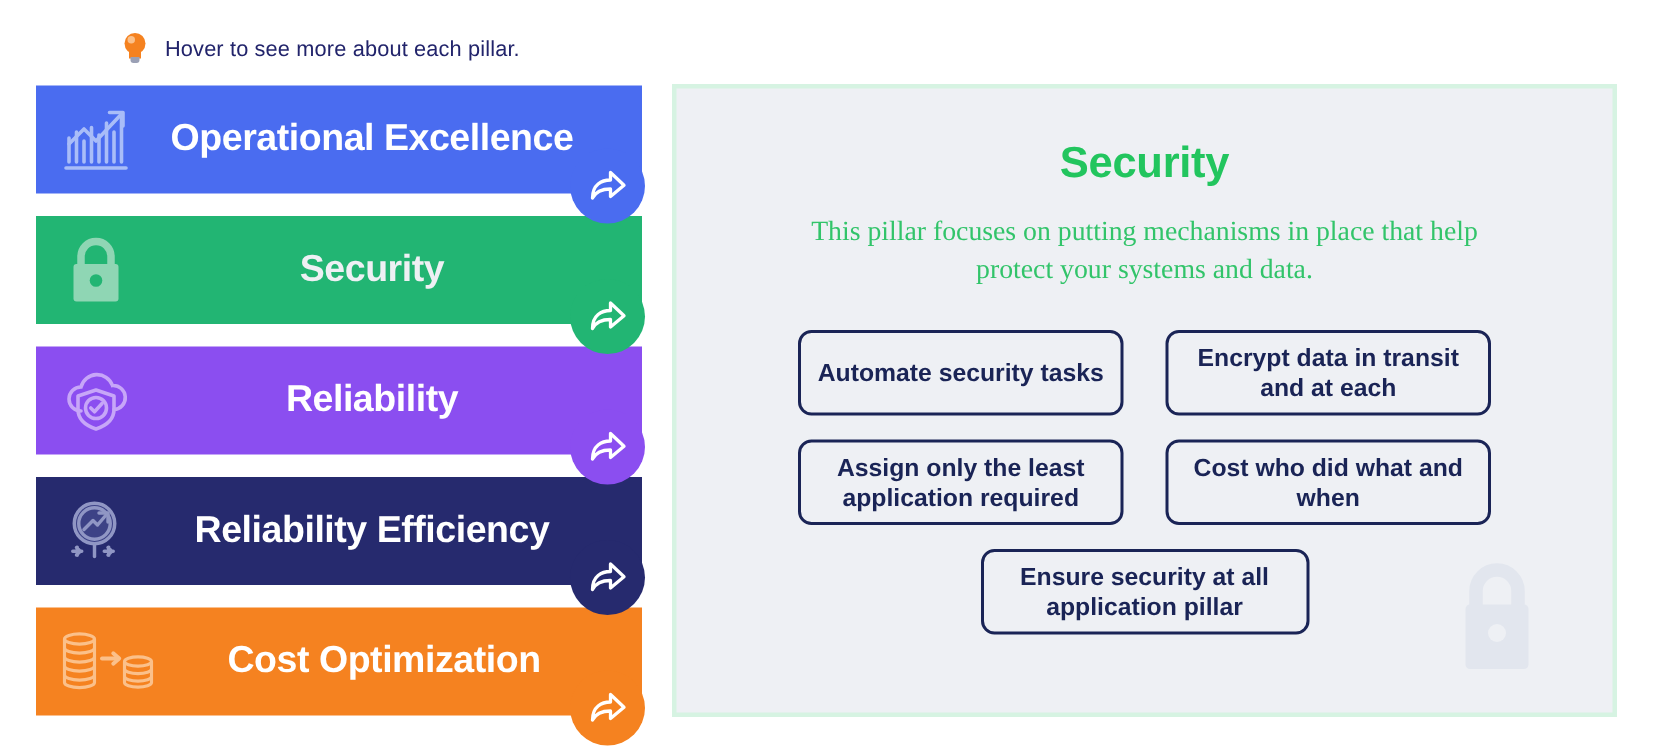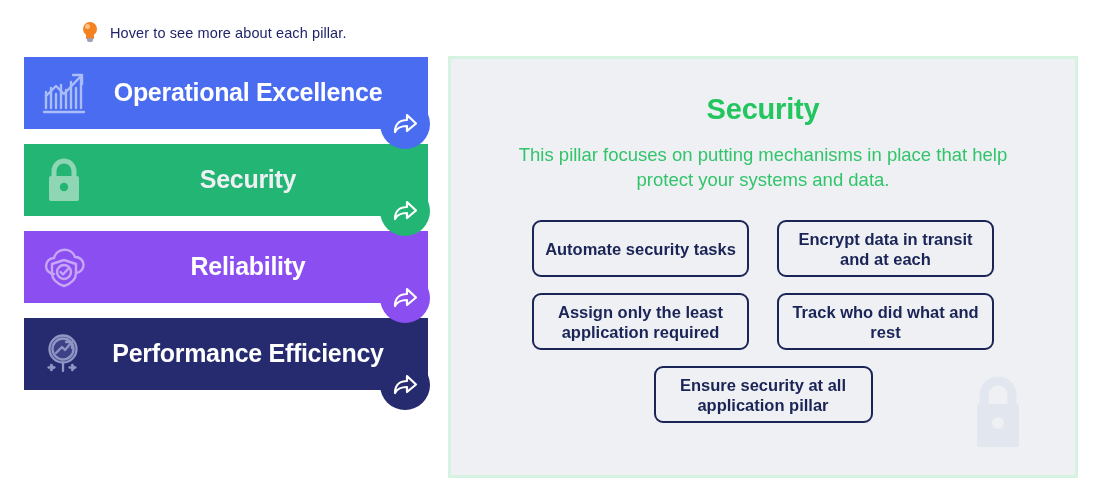--- a/index.html
+++ b/index.html
@@ -151,20 +151,21 @@
     color: #22c55e;
     letter-spacing: -.2px;
   }
   .detail-desc {
     margin: 17px auto 0;
     width: 500px;
     text-align: center;
     font-size: 18.5px;
     line-height: 1.33;
     color: #32c46a;
+    font-family: Liberation Serif, serif;
   }
   .feature-grid {
     margin: 28px auto 0;
     width: 530px;
     display: flex;
     flex-wrap: wrap;
     justify-content: center;
     gap: 16px 28px;
     position: relative;
     z-index: 2;
@@ -271,40 +272,61 @@
         <svg width="52" height="50" viewBox="0 0 52 50" fill="none" stroke="#9096c4" stroke-width="2.3">
           <circle cx="25" cy="20" r="13.5" fill="#3d4286"></circle>
           <circle cx="25" cy="20" r="10.5"></circle>
           <path d="M18 24 L24 18 L27 21 L33 14" stroke-linecap="round" stroke-linejoin="round"></path>
           <path d="M28 13 H34 V19" stroke-linecap="round" stroke-linejoin="round"></path>
           <path d="M25 34 V42" stroke-linecap="round"></path>
           <path d="M13 36 l2.5 2.5 M13 41 l2.5 -2.5 M10.5 38.5 h6 M13.5 35.8 v5.4" stroke-linecap="round"></path>
           <path d="M34 36 l2.5 2.5 M34 41 l2.5 -2.5 M31.5 38.5 h6 M34.5 35.8 v5.4" stroke-linecap="round"></path>
         </svg>
       </span>
-      <span class="pillar-label">Performance Efficiency</span>
+      <span class="pillar-label">Reliability Efficiency</span>
       <span class="share-badge" style="background:#262a6e">
         <svg width="30" height="30" viewBox="0 0 30 30" fill="none" stroke="#ffffff" stroke-width="2.2" stroke-linecap="round" stroke-linejoin="round">
           <path d="M5 23 C5 14 11 11 17 11 V6 L26 14.5 L17 22 V17 C11 17 7 19 5 23 Z"></path>
         </svg>
       </span>
     </div>
 
+    <div class="pillar">
+      <div class="pillar-bg" style="background:#f58220"></div>
+      <span class="pillar-icon" style="width:72px">
+        <svg width="70" height="48" viewBox="0 0 70 48" fill="none" stroke="#fbc08a" stroke-width="2.1">
+          <ellipse cx="16" cy="9" rx="10" ry="3.4"></ellipse>
+          <path d="M6 9 V38 A10 3.4 0 0 0 26 38 V9"></path>
+          <path d="M6 15 A10 3.4 0 0 0 26 15 M6 21 A10 3.4 0 0 0 26 21 M6 27 A10 3.4 0 0 0 26 27 M6 33 A10 3.4 0 0 0 26 33"></path>
+          <ellipse cx="55" cy="24" rx="9" ry="3.1"></ellipse>
+          <path d="M46 24 V38 A9 3.1 0 0 0 64 38 V24"></path>
+          <path d="M46 29 A9 3.1 0 0 0 64 29 M46 34 A9 3.1 0 0 0 64 34"></path>
+          <path d="M31 22 H42" stroke-linecap="round" stroke-width="2.6"></path>
+          <path d="M38.5 18.5 L42.5 22 L38.5 25.5" stroke-linecap="round" stroke-linejoin="round" stroke-width="2.6"></path>
+        </svg>
+      </span>
+      <span class="pillar-label">Cost Optimization</span>
+      <span class="share-badge" style="background:#f58220">
+        <svg width="30" height="30" viewBox="0 0 30 30" fill="none" stroke="#ffffff" stroke-width="2.2" stroke-linecap="round" stroke-linejoin="round">
+          <path d="M5 23 C5 14 11 11 17 11 V6 L26 14.5 L17 22 V17 C11 17 7 19 5 23 Z"></path>
+        </svg>
+      </span>
+    </div>
 
   </div>
 
   <div class="detail">
     <div class="detail-title">Security</div>
     <div class="detail-desc">This pillar focuses on putting mechanisms in place that help protect your systems and data.</div>
 
     <div class="feature-grid">
       <div class="feature">Automate security tasks</div>
       <div class="feature">Encrypt data in transit and at each</div>
       <div class="feature">Assign only the least application required</div>
-      <div class="feature">Track who did what and rest</div>
+      <div class="feature">Cost who did what and when</div>
       <div class="feature wide">Ensure security at all application pillar</div>
     </div>
 
     <span class="watermark">
       <svg width="62" height="76" viewBox="0 0 62 76" fill="none">
         <path d="M17 33 V22 A14 14 0 0 1 45 22 V33" stroke="#e2e6ee" stroke-width="9" fill="none"></path>
         <rect x="10" y="31" width="42" height="43" rx="3" fill="#e2e6ee"></rect>
         <circle cx="31" cy="50" r="6" fill="#eef0f4"></circle>
       </svg>
     </span>

